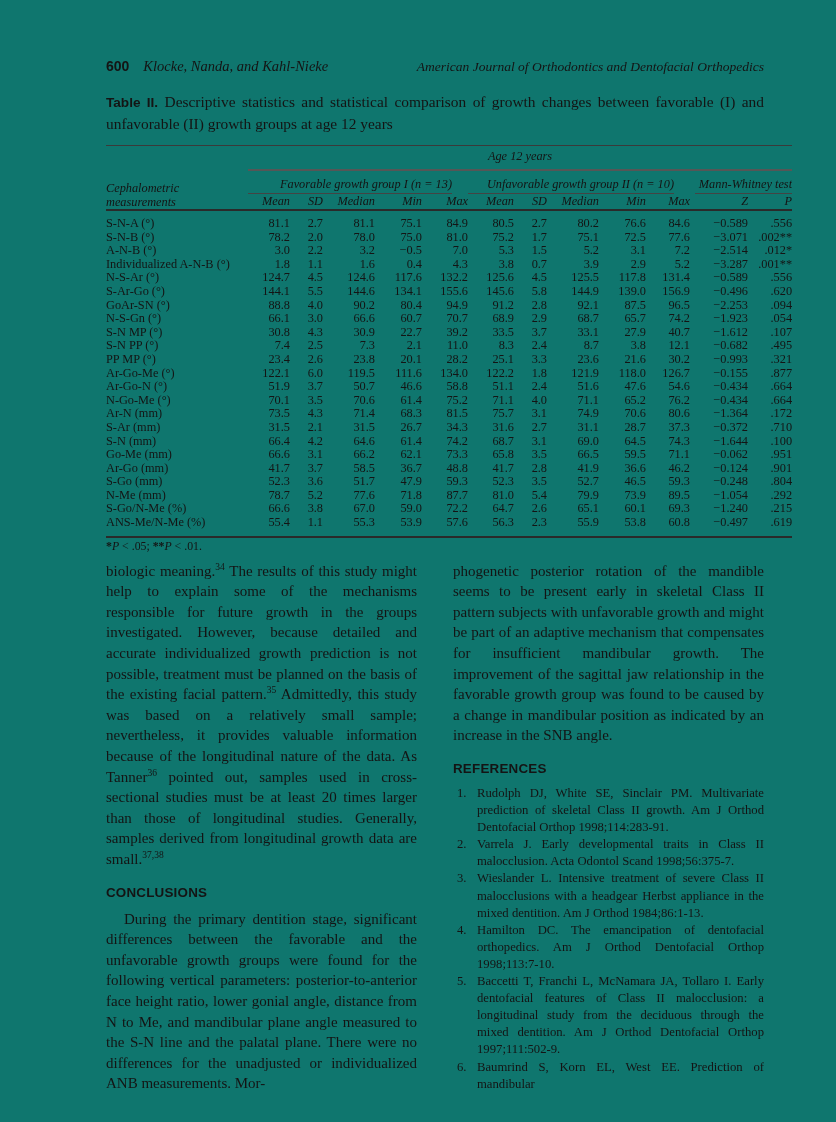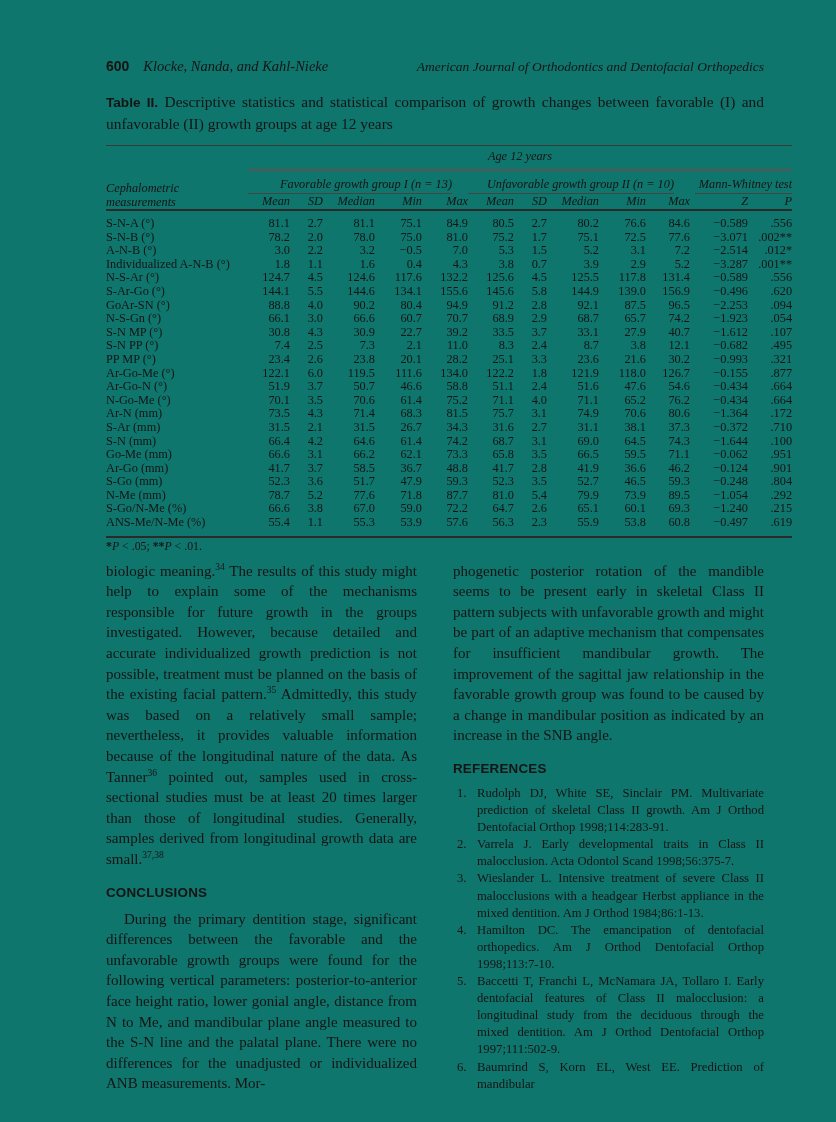--- a/index.html
+++ b/index.html
@@ -348,21 +348,21 @@
         <tr>
           <td class="lbl">S-Ar (mm)</td>
           <td class="num">31.5</td>
           <td class="num">2.1</td>
           <td class="num">31.5</td>
           <td class="num">26.7</td>
           <td class="num">34.3</td>
           <td class="num">31.6</td>
           <td class="num">2.7</td>
           <td class="num">31.1</td>
-          <td class="num">38.1</td>
+          <td class="num">28.7</td>
           <td class="num">37.3</td>
           <td class="num">−0.372</td>
           <td class="num">.710</td>
         </tr>
         <tr>
           <td class="lbl">S-N (mm)</td>
           <td class="num">66.4</td>
           <td class="num">4.2</td>
           <td class="num">64.6</td>
           <td class="num">61.4</td>

